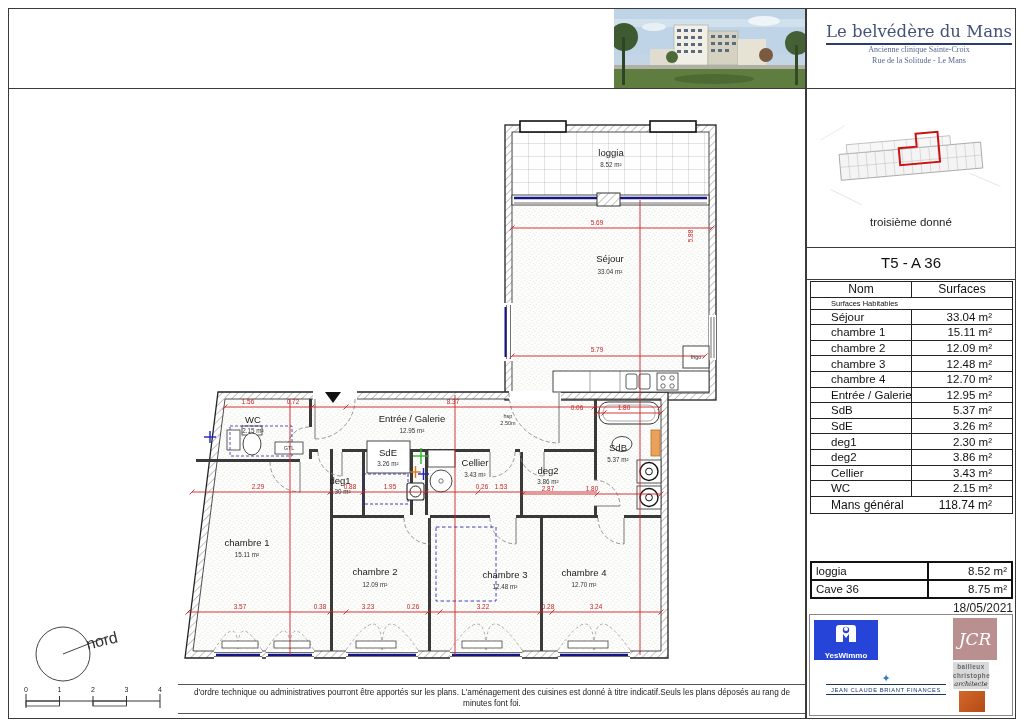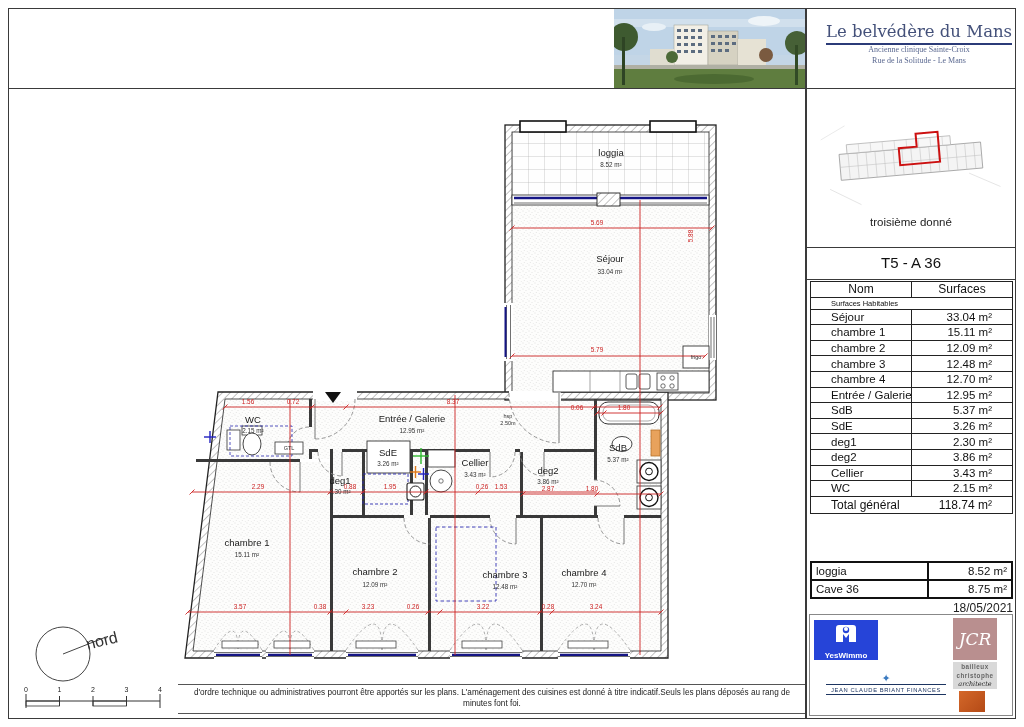--- a/index.html
+++ b/index.html
@@ -34,21 +34,21 @@
   table.annex { position:absolute; left:810px; top:561px; width:203px; border-collapse:collapse; table-layout:fixed; }
   table.annex td { border:2px solid #111; font-size:11.5px; color:#111; padding:0 4px; height:18px; }
   .date { position:absolute; left:810px; top:601px; width:203px; text-align:right; font-size:12px; color:#222; }
 
   
   .logos-box { position:absolute; left:809px; top:614px; width:204px; height:102px; border:1px solid #888; }
   .yw { position:absolute; left:4px; top:5px; width:64px; height:40px; background:#2644d8; color:#fff; text-align:center; }
   .yw .yw-txt { font-size:8px; font-weight:bold; margin-top:1px; }
   .jcr { position:absolute; left:143px; top:3px; width:44px; height:42px; background:#b98f8f; color:#fff;
          text-align:center; font-family:"DejaVu Serif", serif; font-style:italic; font-size:17px; line-height:42px; }
-  .bcx { position:absolute; left:143px; top:47px; width:44px; height:27px; background:#d9d9d9; text-align:center; }
+  .bcx { position:absolute; left:143px; top:47px; width:36px; height:27px; background:#d9d9d9; text-align:center; }
   .bcx .b1 { font-size:6.3px; font-weight:bold; color:#666; letter-spacing:.5px; line-height:6.5px; margin-top:2px; }
   .bcx .b2 { font-family:"DejaVu Serif", serif; font-style:italic; font-size:6.5px; color:#222; margin-top:1px; }
   .orangebox { position:absolute; left:149px; top:76px; width:26px; height:21px;
          background:linear-gradient(135deg,#d4682a,#b44a16); }
   .jcbf { position:absolute; left:16px; top:58px; width:120px; text-align:center; color:#1c3461; }
   .jcbf .star { color:#3a7ac0; font-size:11px; line-height:10px; }
   .jcbf .t { font-size:5.8px; letter-spacing:.6px; border-top:1px solid #1c3461; border-bottom:1px solid #1c3461;
          padding:1.5px 0; margin-top:1px; }
 
   
@@ -552,21 +552,21 @@
         </tr>
     <tr>
           <td class="c-name">Cellier</td>
           <td class="c-val">3.43 m²</td>
         </tr>
     <tr>
           <td class="c-name">WC</td>
           <td class="c-val">2.15 m²</td>
         </tr>
     <tr class="total">
-          <td class="c-name" style="border-right:none">Total général</td>
+          <td class="c-name" style="border-right:none">Mans général</td>
           <td class="c-val" style="border-left:none">118.74 m²</td>
         </tr>
   </tbody>
     </table>
 
   <table class="annex">
     <tbody>
         <tr>
           <td class="c-name" style="width:58%">loggia</td>
           <td class="c-val" style="text-align:right">8.52 m²</td>

